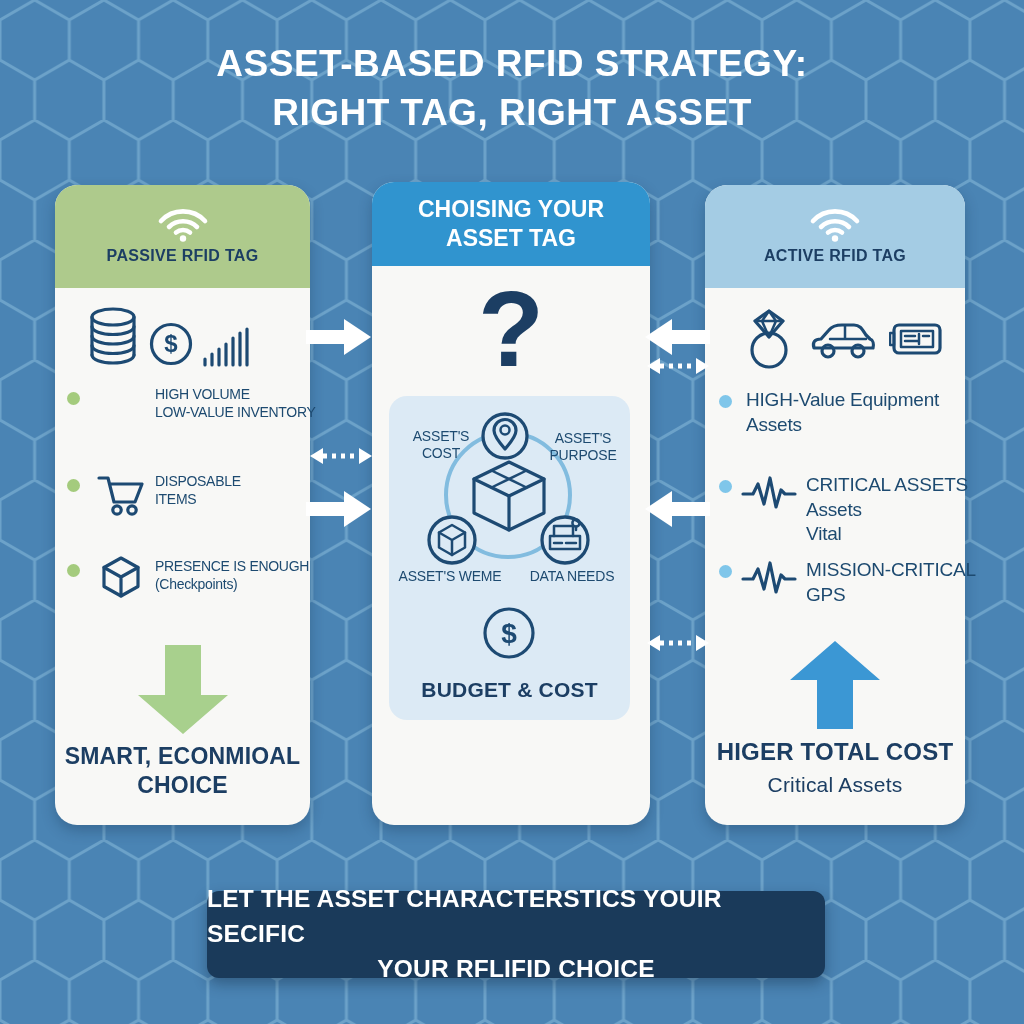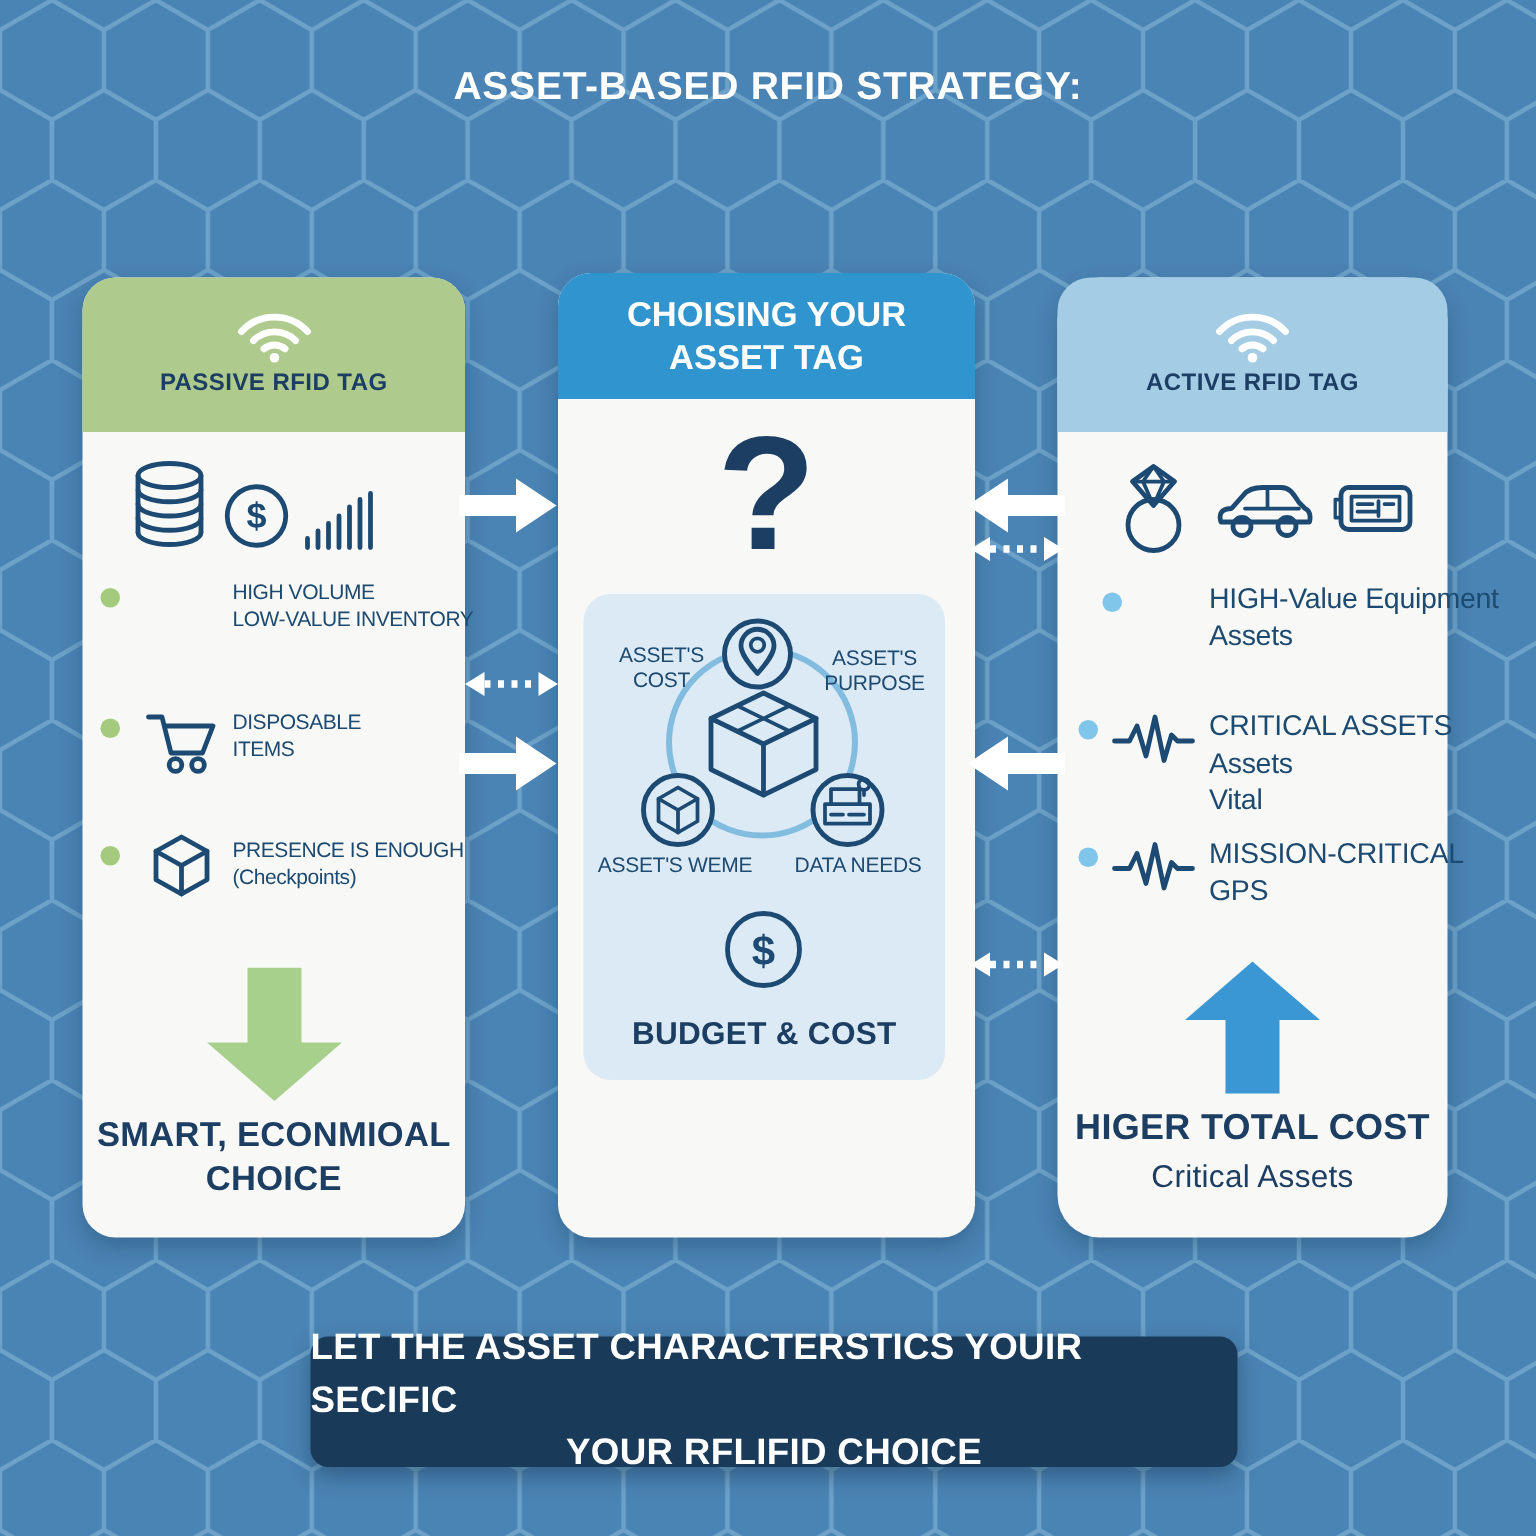--- a/index.html
+++ b/index.html
@@ -2,27 +2,27 @@
 <html style="--background: #4a84b4; --hex-line: #6ca2c9; --card-bg: #f8f8f6; --title-white: #ffffff; --navy-heading: #1c3e63; --bullet-text: #1d4a70; --icon-navy: #1d4a73; --passive-header-bg: #aeca8c; --center-header-bg: #3094cf; --active-header-bg: #a4cce4; --green-accent: #a8d08d; --green-dot: #a4cb7d; --blue-accent: #3b97d4; --blue-dot: #7fc6ea; --inner-box-bg: #dceaf5; --arc-blue: #82bcdf; --banner-bg: #1a3a5a;"><head>
 <meta charset="utf-8">
 <style>
   html,body{margin:0;padding:0;}
   body{width:1024px;height:1024px;font-family:"Liberation Sans", sans-serif;}
   .page{position:relative;width:1024px;height:1024px;overflow:hidden;background:var(--background,#4a84b4);}
   .hex-bg{position:absolute;left:0;top:0;}
   .hexline{stroke:var(--hex-line,#6ca2c9);fill:none;stroke-width:3;}
 
   .title{position:absolute;top:40px;left:0;width:100%;text-align:center;color:var(--title-white,#ffffff);
-         font-weight:bold;font-size:26px;line-height:1.32;letter-spacing:0.5px;}
+         font-weight:bold;font-size:37px;line-height:1.32;letter-spacing:0.5px;}
 
   .card{position:absolute;background:var(--card-bg,#f8f8f6);border-radius:22px;
         box-shadow:0 6px 14px rgba(15,40,70,0.28);}
   .card-left{left:55px;top:185px;width:255px;height:640px;}
   .card-mid{left:372px;top:182px;width:278px;height:643px;}
-  .card-right{left:705px;top:185px;width:260px;height:640px;border-radius:28px;}
+  .card-right{left:705px;top:185px;width:260px;height:640px;}
 
   .card-header{position:absolute;top:0;left:0;right:0;border-radius:22px 22px 0 0;
                display:flex;flex-direction:column;align-items:center;}
   .h-left{height:103px;background:var(--passive-header-bg,#aeca8c);}
   .h-mid{height:84px;background:var(--center-header-bg,#3094cf);justify-content:center;}
   .h-right{height:103px;background:var(--active-header-bg,#a4cce4);}
   .hdr-label{font-size:16px;font-weight:bold;color:var(--navy-heading,#1c3e63);letter-spacing:0.3px;margin-top:4px;}
   .h-mid .mid-line{font-size:23px;font-weight:bold;color:#fff;text-align:center;line-height:1.28;}
   .wifi-svg{margin-top:11px;}
 
@@ -83,20 +83,21 @@
     <defs>
       <pattern id="hexpat" width="69.28" height="120" patternUnits="userSpaceOnUse">
         <path class="hexline" d="M34.64 0 L69.28 20 L69.28 60 L34.64 80 L0 60 L0 20 Z M34.64 80 L34.64 120"></path>
       </pattern>
     </defs>
     <rect width="1024" height="1024" fill="url(#hexpat)"></rect>
   </svg>
 
   <div class="title">
     <div>ASSET-BASED RFID STRATEGY:</div>
+    <div>RIGHT TAG, RIGHT ASSET</div>
   </div>
 
   <div class="card card-left">
     <div class="card-header h-left">
       <svg class="wifi-svg" width="56" height="47">
         <path class="wifi" d="M6 25 A 30 30 0 0 1 50 25"></path>
         <path class="wifi" d="M14 31 A 20 20 0 0 1 42 31"></path>
         <path class="wifi" d="M21 36.5 A 11 11 0 0 1 35 36.5"></path>
         <circle class="wifi-dot" cx="28" cy="42.5" r="3.2"></circle>
       </svg>
@@ -256,21 +257,21 @@
         <circle class="ic" cx="50" cy="34" r="6" fill="var(--card-bg,#f8f8f6)"></circle>
       </svg>
       <svg width="54" height="38">
         <rect class="ic" x="5" y="5" width="46" height="28" rx="5" stroke-width="3"></rect>
         <rect class="ic ic-thin" x="1" y="13" width="4" height="12"></rect>
         <rect class="ic ic-thin" x="12" y="11" width="32" height="16"></rect>
         <path class="ic ic-thin" d="M16 16 h10 M16 21 h14 M30 14 v10 M34 16 h6"></path>
       </svg>
     </div>
 
-    <div class="bullet" style="left:30px;top:203px;gap:44px;">
+    <div class="bullet" style="left:14px;top:203px;">
       <span class="dot dot-blue"></span>
       <div class="btext-r" style="margin-left:14px;">
         <div>HIGH-Value Equipment</div>
         <div>Assets</div>
       </div>
     </div>
 
     <div class="bullet" style="left:14px;top:288px;">
       <span class="dot dot-blue"></span>
       <span class="islot-r">

